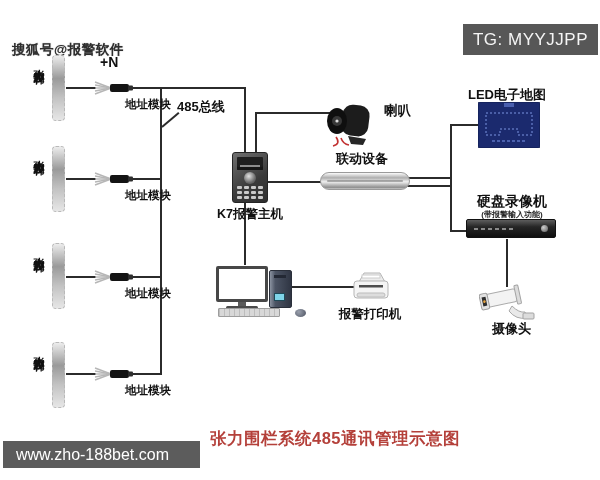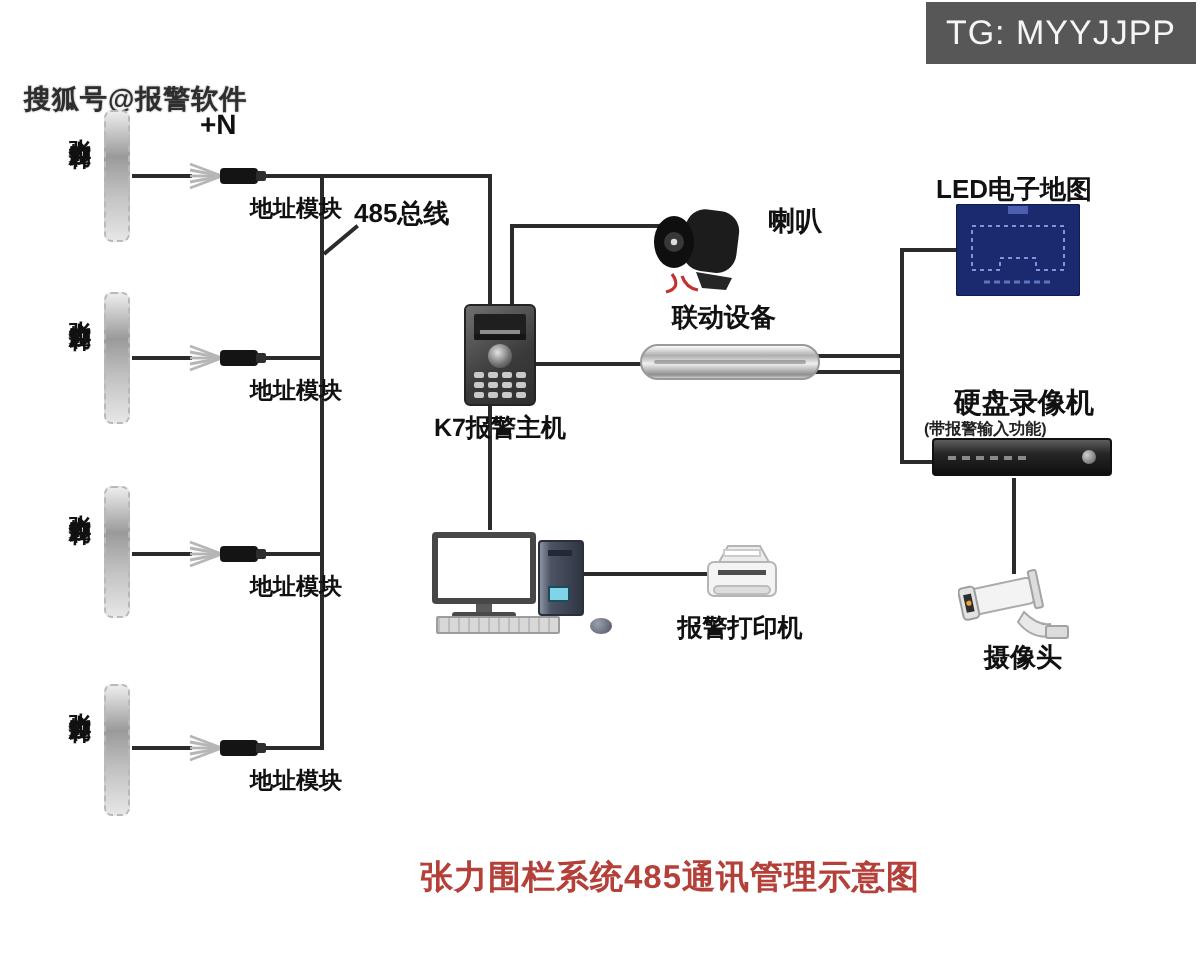--- a/index.html
+++ b/index.html
@@ -3,37 +3,37 @@
 <meta charset="utf-8">
 <style>
   html,body{margin:0;padding:0;}
   body{font-family:"Liberation Sans","DejaVu Sans",sans-serif;background:#ffffff;}
   .canvas{position:relative;width:600px;height:480px;background:#ffffff;overflow:hidden;}
 
   
   .wire{position:absolute;background:#2b2b2b;}
 
   
-  .tg-badge{position:absolute;left:463px;top:1px;width:135px;height:31px;background:#575757;
+  .tg-badge{position:absolute;left:463px;top:24px;width:135px;height:31px;background:#575757;
     color:#f5f5f5;font-size:17px;letter-spacing:.5px;display:flex;align-items:center;justify-content:center;}
   .site-bar{position:absolute;left:3px;top:441px;width:197px;height:27px;background:#5c5c5c;
     color:#ffffff;font-size:16px;display:flex;align-items:center;padding-left:13px;box-sizing:border-box;}
   .watermark{position:absolute;left:12px;top:41px;font-size:13.5px;font-weight:700;color:#2e2e2e;
     text-shadow:0 0 1px rgba(40,40,40,.55);letter-spacing:.5px;}
 
   
   .lbl{position:absolute;color:#111;font-weight:700;white-space:nowrap;}
   .plus-n{left:100px;top:54px;font-size:14px;}
   .bus-lbl{left:177px;top:98px;font-size:13px;}
   .host-lbl{left:210px;top:206px;width:80px;text-align:center;font-size:12.5px;}
   .horn-lbl{left:384px;top:102px;font-size:13.5px;}
   .linkage-lbl{left:336px;top:150px;font-size:13px;}
   .ledmap-lbl{left:468px;top:86px;font-size:13px;}
   .dvr-lbl{left:462px;top:193px;width:100px;text-align:center;font-size:14px;}
-  .dvr-sub{left:462px;top:209px;width:100px;font-size:8px;font-weight:700;color:#222;}
+  .dvr-sub{left:462px;top:209px;width:100px;text-align:center;font-size:8px;font-weight:700;color:#222;}
   .camera-lbl{left:492px;top:320px;font-size:13px;}
   .pc-lbl{left:188px;top:323px;width:135px;text-align:center;font-size:12.5px;}
   .printer-lbl{left:334px;top:306px;width:72px;text-align:center;font-size:12.5px;}
   .module-lbl{width:48px;text-align:center;font-size:11.5px;margin-left:32px;}
 
   .main-title{position:absolute;left:200px;top:392px;width:270px;text-align:center;
     font-size:16.5px;font-weight:700;color:#b4403a;letter-spacing:.5px;margin-top:36px;}
 
   
   .pole{position:absolute;left:52px;width:13px;height:66px;border:1px dashed #b9b9b9;border-radius:4px;
@@ -253,14 +253,15 @@
   <svg class="device-svg" style="left:350px;top:269px;" width="42" height="36" viewBox="0 0 42 36">
     <path d="M9 13 L14 4 H30 L35 13 Z" fill="#ececec" stroke="#b5b5b5"></path>
     <rect x="12" y="6" width="18" height="3" fill="#ffffff" stroke="#cccccc"></rect>
     <rect x="4" y="12" width="34" height="17" rx="3" fill="#f4f4f4" stroke="#b5b5b5"></rect>
     <rect x="9" y="16" width="24" height="2.5" fill="#4d4d4d"></rect>
     <rect x="7" y="24" width="28" height="4" rx="2" fill="#dddddd" stroke="#bdbdbd"></rect>
   </svg>
   <div class="lbl printer-lbl">报警打印机</div>
 
   <div class="main-title">张力围栏系统485通讯管理示意图</div>
+  <div class="site-bar">www.zho-188bet.com</div>
 
 </div>
 
 </body></html>

